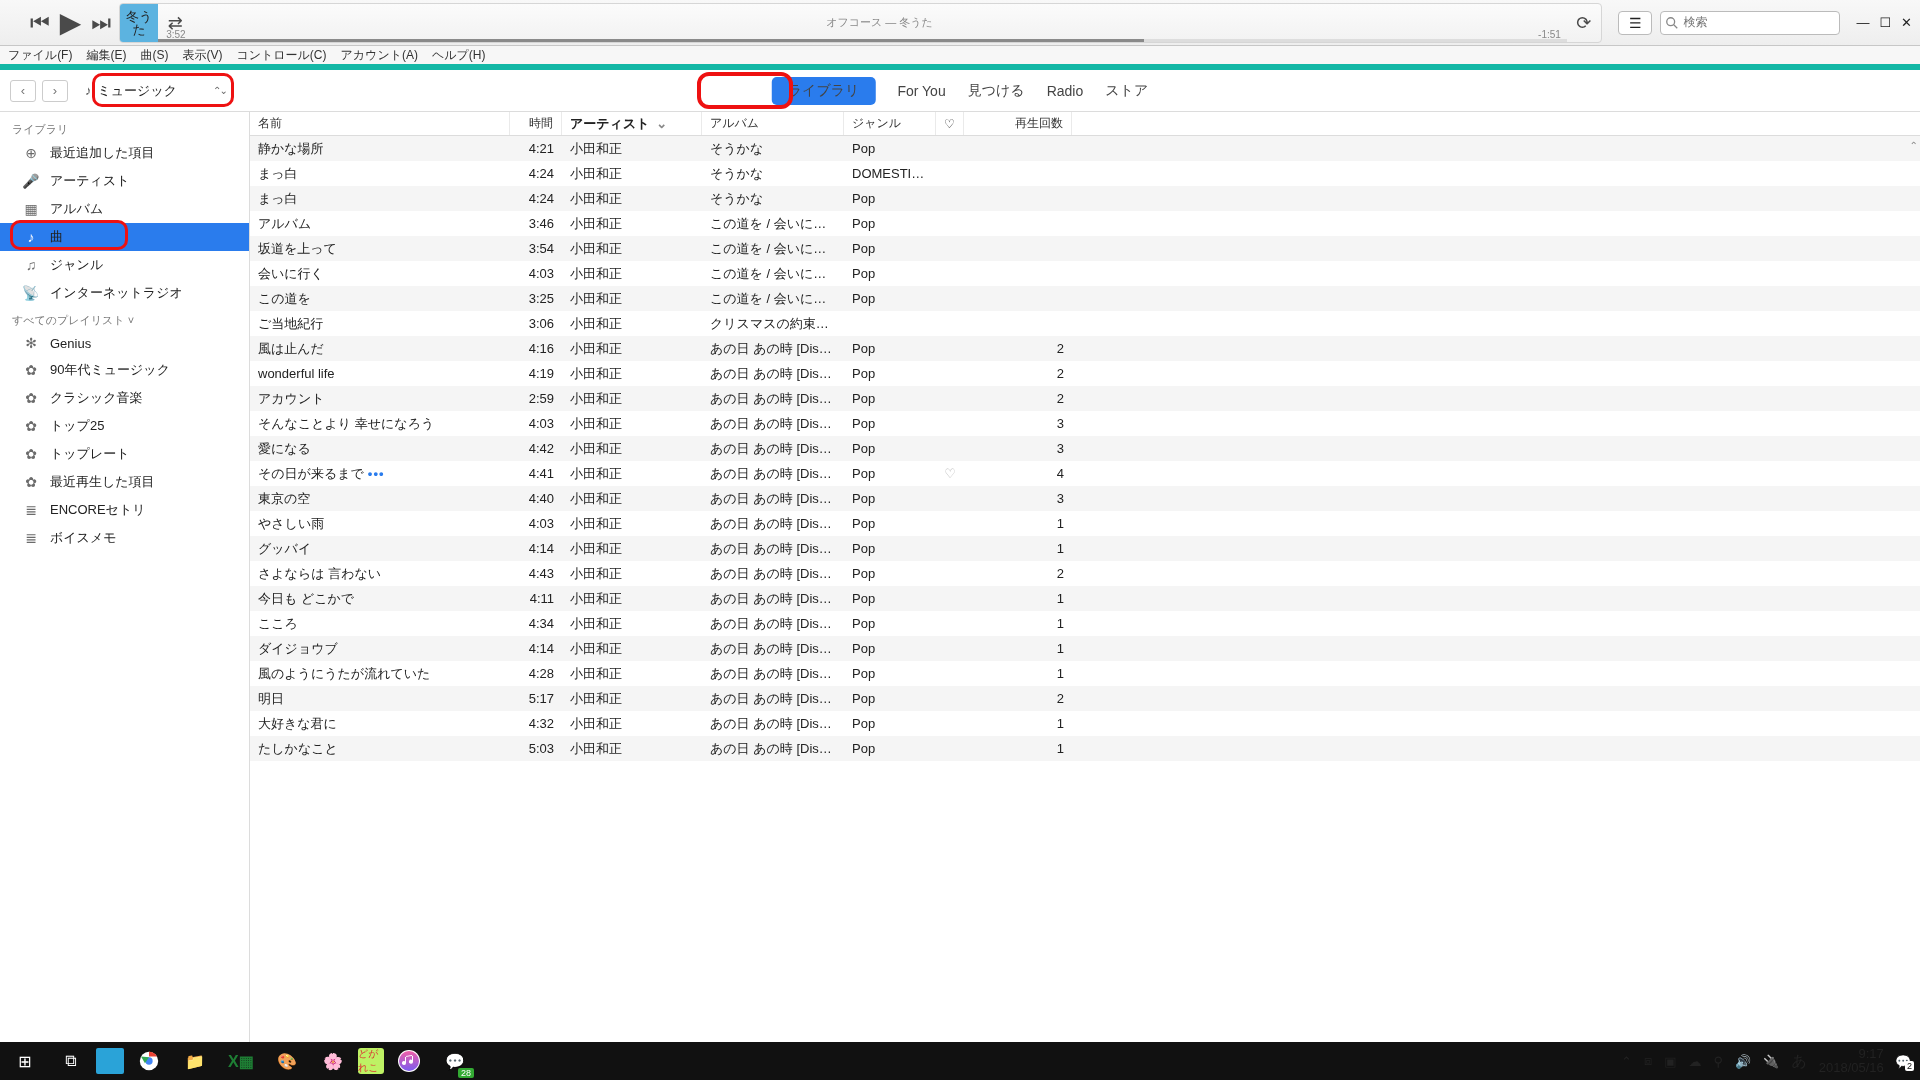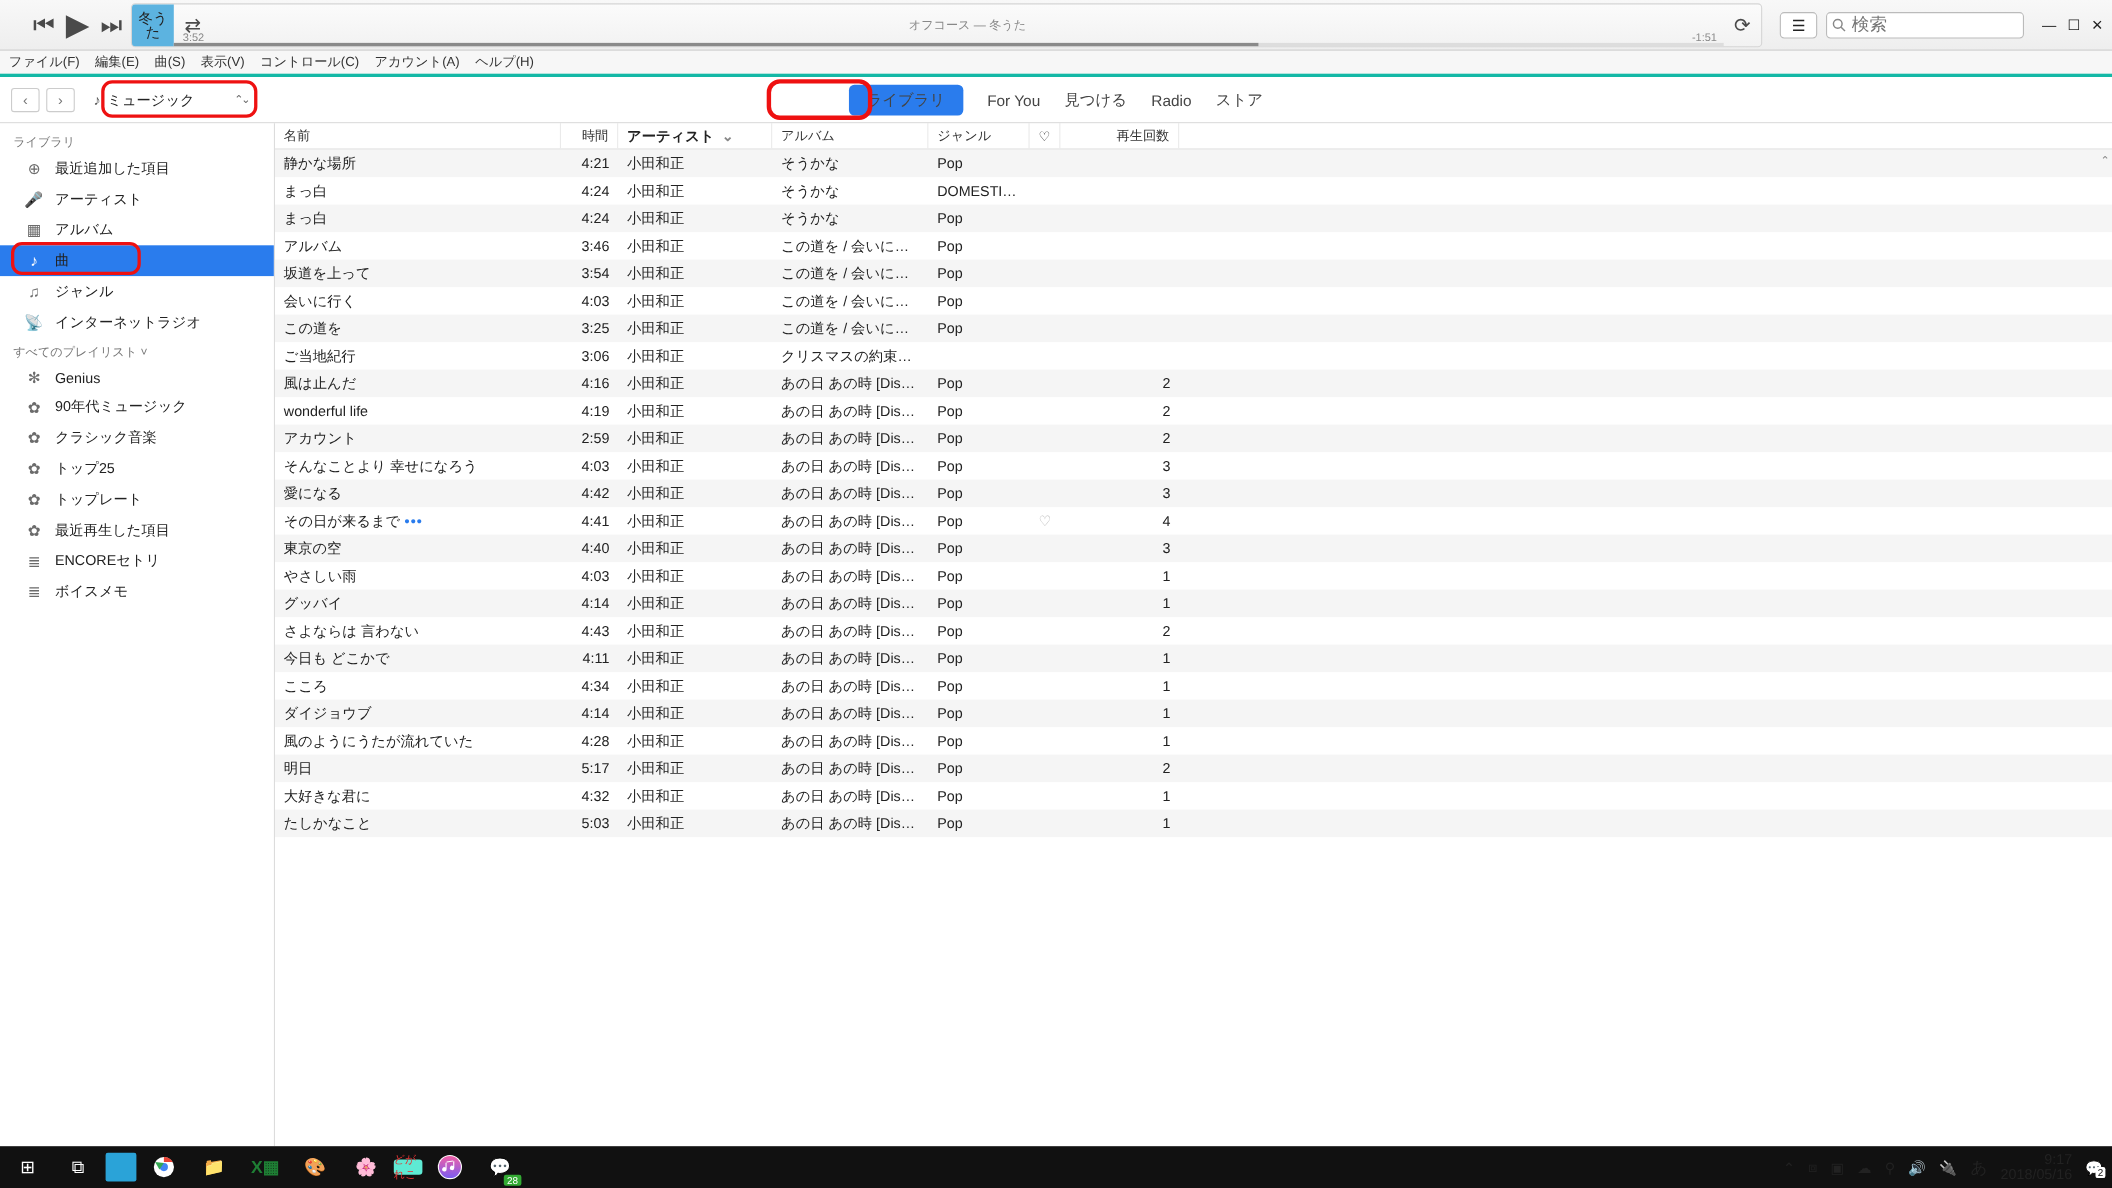--- a/index.html
+++ b/index.html
@@ -16,24 +16,24 @@
 .lcd .meta .t2{font-size:11px;color:#888}
 .lcd .shuf,.lcd .rep{width:34px;text-align:center;color:#4a4a4a;font-size:18px}
 .lcd .time-l{position:absolute;left:46px;bottom:2px;font-size:10px;color:#888}
 .lcd .time-r{position:absolute;right:40px;bottom:2px;font-size:10px;color:#888}
 .lcd .prog{position:absolute;left:38px;right:34px;bottom:0;height:3px;background:#ddd}
 .lcd .prog .fill{height:100%;width:70%;background:#8a8a8a}
 .wb{display:flex;align-items:center;gap:8px;padding:0 8px}
 .list-btn{border:1px solid #bbb;border-radius:4px;padding:3px 10px;background:#fff;font-size:14px}
 .search{border:1px solid #bbb;border-radius:4px;padding:2px 6px 2px 22px;width:180px;height:24px;position:relative;background:#fff}
 .search svg{position:absolute;left:4px;top:4px}
-.search input{border:none;outline:none;width:100%;font-size:16px}
+.search input{border:none;outline:none;width:100%;font-size:12px}
 .win-ctl{display:flex;gap:10px;margin:0 8px;color:#555;font-size:14px}
 
-.menubar{height:24px;background:#f7f7f7;border-bottom:3px solid #14b8a6;display:flex;align-items:center;padding:0 8px;gap:14px}
+.menubar{height:24px;background:#f7f7f7;border-bottom:6px solid #14b8a6;display:flex;align-items:center;padding:0 8px;gap:14px}
 .menubar span{font-size:12px;color:#333;cursor:pointer}
 
 .navrow{height:42px;border-bottom:1px solid #dcdcdc;display:flex;align-items:center;position:relative;padding:0 10px}
 .nav-left{display:flex;align-items:center;gap:6px}
 .arrow-btn{width:26px;height:22px;border:1px solid #ccc;border-radius:3px;background:#fff;display:flex;align-items:center;justify-content:center;color:#777}
 .picker{display:flex;align-items:center;gap:6px;border:1px solid transparent;border-radius:4px;padding:4px 10px;position:relative}
 .picker .note{color:#555}
 .picker .lbl{font-size:13px}
 .picker .caret{margin-left:30px;color:#666;font-size:10px;letter-spacing:-2px}
 .anno-1{position:absolute;left:92px;top:3px;width:142px;height:34px;border:3px solid #e11;border-radius:10px;pointer-events:none}
@@ -472,21 +472,21 @@
           <circle cx="12" cy="12" r="4" fill="#4285f4"></circle>
           <path d="M12 2a10 10 0 0 1 8.7 5H12" fill="#ea4335"></path>
           <path d="M3.3 7l4.3 7.5L12 8" fill="#34a853"></path>
           <path d="M12 22l4.4-7.5L20.7 7" fill="#fbbc05"></path>
         </svg>
     </div>
     <div class="tb-ico">📁</div>
     <div class="tb-ico" style="color:#1e7e34;font-weight:bold">X▦</div>
     <div class="tb-ico">🎨</div>
     <div class="tb-ico">🌸</div>
-    <div class="tb-ico" style="background:#5eead4;color:#d33;width:26px;height:14px;border-radius:3px;font-size:10px">どがれこ</div>
+    <div class="tb-ico" style="background:#bef264;color:#d33;width:26px;height:26px;border-radius:3px;font-size:10px">どがれこ</div>
     <div class="tb-ico">
       <svg width="24" height="24" viewBox="0 0 24 24">
           <circle cx="12" cy="12" r="11" fill="#fff"></circle>
           <circle cx="12" cy="12" r="10" fill="url(#g)"></circle>
           <defs>
             <linearGradient id="g" x1="0" y1="0" x2="0" y2="1">
               <stop offset="0" stop-color="#ef5fa7"></stop>
               <stop offset="1" stop-color="#7b5cf0"></stop>
             </linearGradient>
           </defs>

